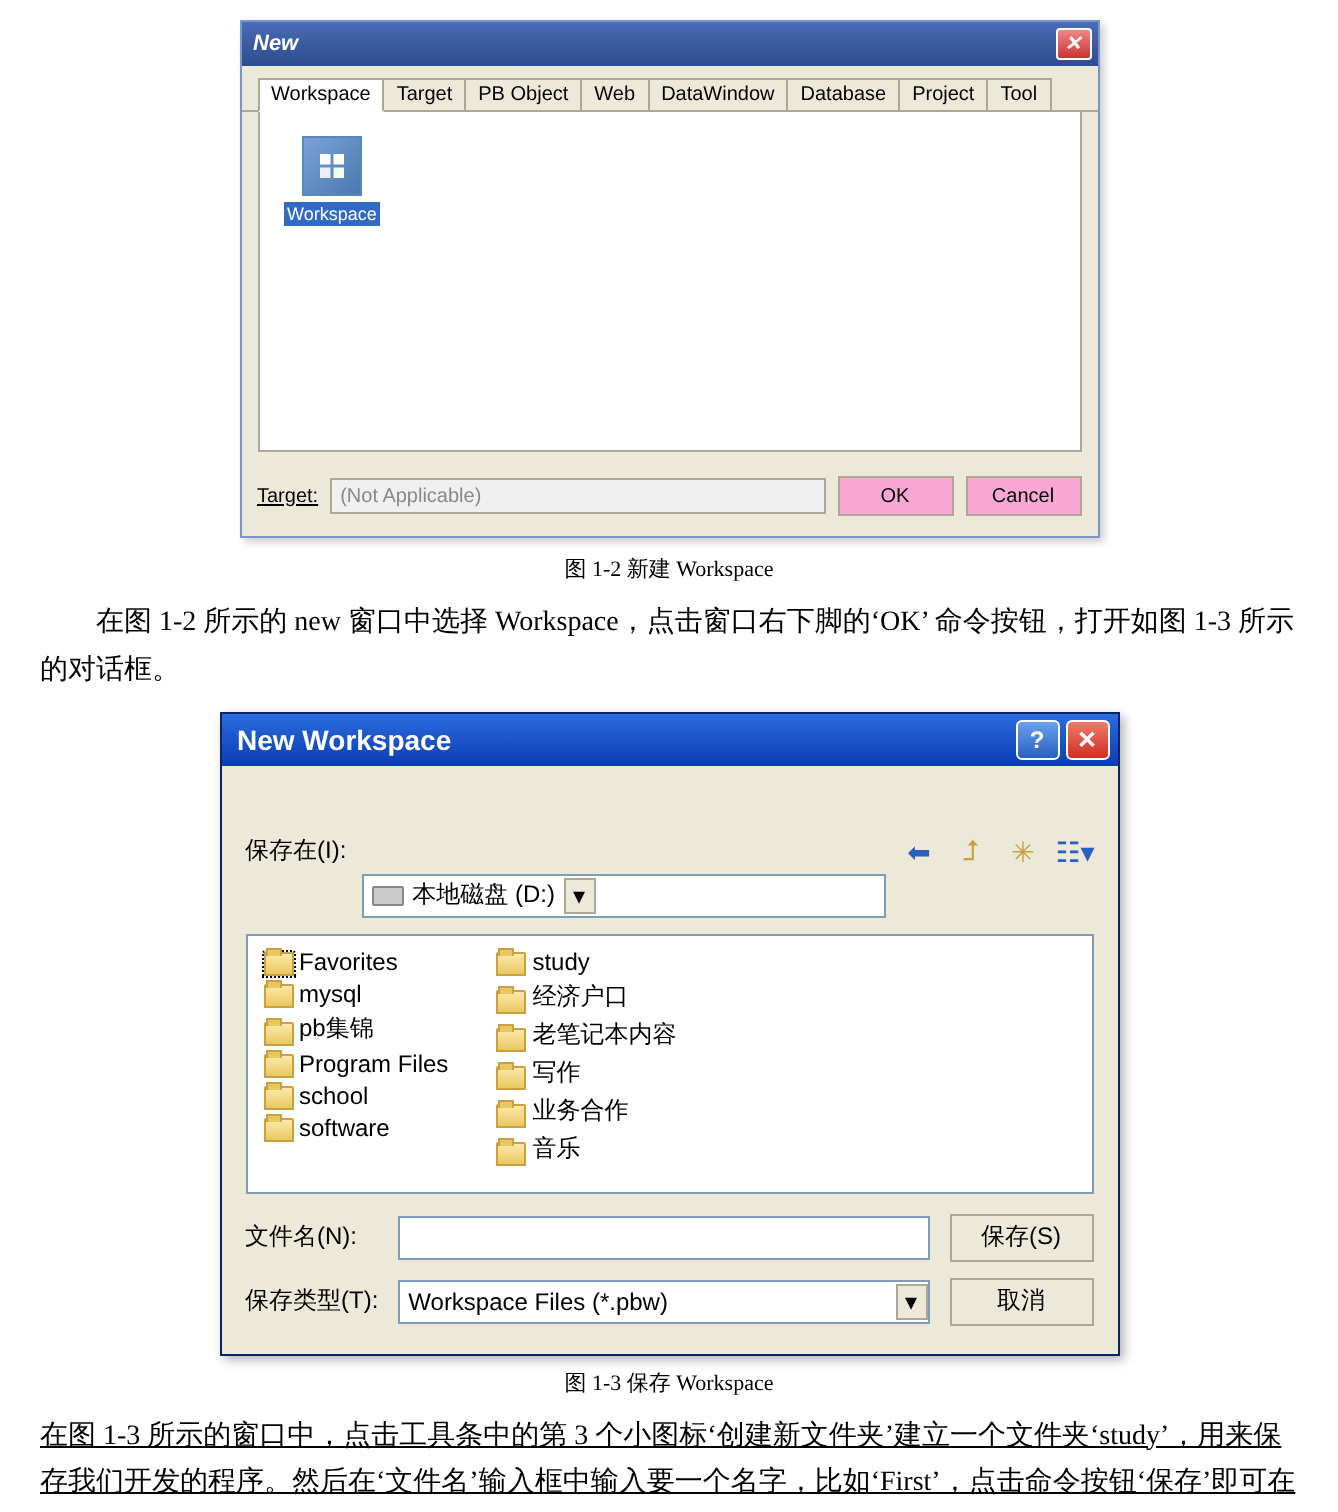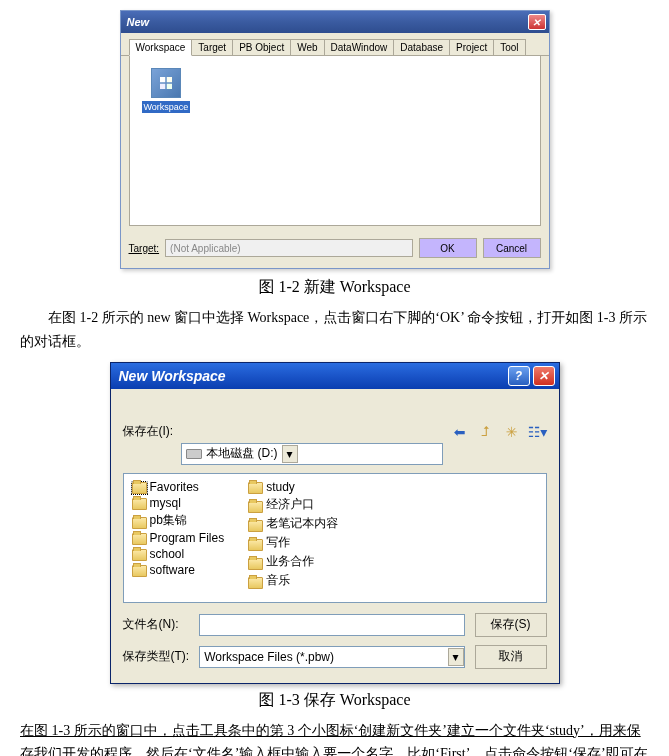--- a/index.html
+++ b/index.html
@@ -97,30 +97,30 @@
       flex: 1;
       border: 1px solid #aca899;
       background: #f0f0f0;
       color: #888;
       height: 18px;
       padding: 1px 4px;
       font-size: 10px;
     }
     .btn {
       border: 1px solid #aca899;
-      background: #c4b5fd;
+      background: #f9a8d4;
       height: 20px;
       min-width: 58px;
       font-family: Tahoma, sans-serif;
       font-size: 10px;
       padding: 0 8px;
     }
     .caption {
       text-align: center;
-      font-size: 16px;
+      font-size: 11px;
       margin: 4px 0 8px 0;
     }
     .para {
       text-indent: 2em;
       line-height: 1.7;
       font-size: 14px;
       margin-bottom: 8px;
     }
     .para.noindent { text-indent: 0; text-decoration: underline; }
     
@@ -135,21 +135,20 @@
       background: linear-gradient(to bottom, #2a6de0 0%, #1a54c8 50%, #0a3eb0 100%);
       height: 26px;
       display: flex;
       align-items: center;
       justify-content: space-between;
       padding: 0 4px 0 8px;
       color: #fff;
       font-family: "SimSun", sans-serif;
       font-size: 14px;
       font-weight: bold;
-      font-style: italic;
     }
     .titlebar2 .right { display: flex; gap: 3px; }
     .tb-btn {
       width: 22px; height: 20px;
       border: 1px solid #fff;
       border-radius: 3px;
       display: flex; align-items: center; justify-content: center;
       font-family: Arial; font-weight: bold; font-size: 12px;
       color: #fff;
     }

